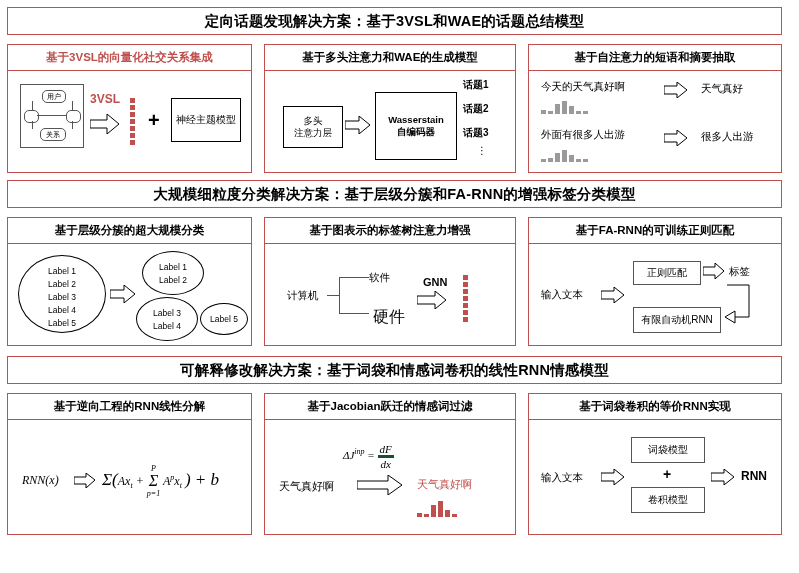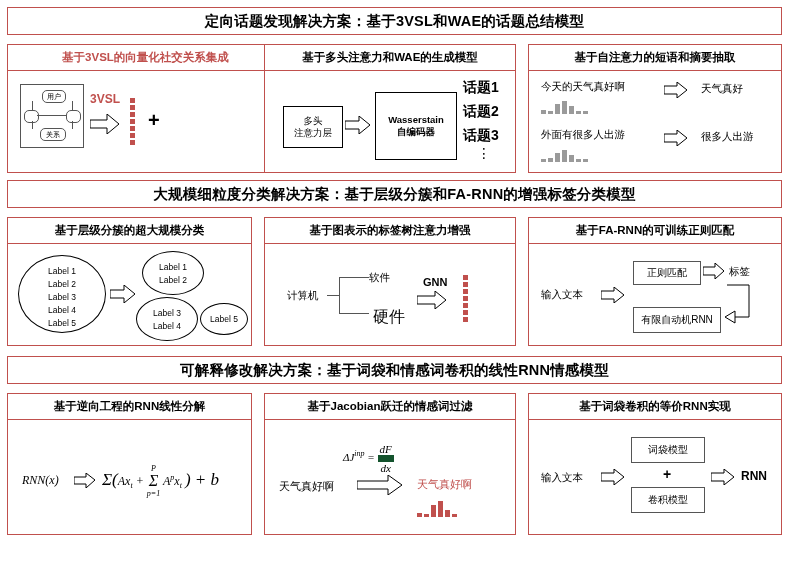--- a/index.html
+++ b/index.html
@@ -36,21 +36,21 @@
   .panel-title.red{color:#c0504d;}
   .panel-body{position:absolute;top:25px;left:0;right:0;bottom:0;}
 
   
   .box{
     position:absolute;border:1px solid #000;background:#fff;
     display:flex;align-items:center;justify-content:center;
     text-align:center;font-size:10px;line-height:1.25;
   }
   .box.thin{border:1px solid #555;}
-  .lbl{position:absolute;font-size:14px;line-height:1.3;}
+  .lbl{position:absolute;font-size:10px;line-height:1.3;}
   .lbl.b{font-weight:bold;}
   .red-t{color:#c0504d;}
 
   
   .arrow{position:absolute;}
   .arrow svg{display:block;}
 
   
   .vdots{position:absolute;display:flex;flex-direction:column;gap:2px;}
   .vdots i{display:block;width:5px;height:5px;background:#c0504d;}
@@ -72,33 +72,33 @@
 
   
   .node{
     position:absolute;border:1px solid #555;border-radius:5px;background:#fff;
     font-size:7px;display:flex;align-items:center;justify-content:center;
   }
   .line{position:absolute;background:#555;}
 
   .mathrow{position:absolute;font-family:"Liberation Serif","DejaVu Serif",serif;font-style:italic;}
   .frac{display:inline-block;text-align:center;vertical-align:middle;font-style:italic;}
-  .frac .num{display:block;border-bottom:7px solid #14532d;padding:0 2px;}
+  .frac .num{display:block;border-bottom:3px solid #14532d;padding:0 2px;}
   .frac .den{display:block;padding:0 2px;}
 </style>
 </head>
 <body>
 
 <div class="page">
 
   <div class="banner" style="top:7px;">
     <span>定向话题发现解决方案：基于3VSL和WAE的话题总结模型</span>
   </div>
 
-  <div class="panel" style="left:7px;top:44px;width:243px;height:127px;padding-left:32px;">
+  <div class="panel" style="left:7px;top:44px;width:243px;height:127px;">
     <div class="panel-title red">基于3VSL的向量化社交关系集成</div>
     <div class="panel-body">
 
       <div class="box" style="left:12px;top:14px;width:62px;height:62px;border:1px solid #555;"></div>
       <div class="node" style="left:34px;top:20px;width:22px;height:11px;">用户</div>
       <div class="node" style="left:16px;top:40px;width:13px;height:11px;"></div>
       <div class="node" style="left:58px;top:40px;width:13px;height:11px;"></div>
       <div class="node" style="left:32px;top:58px;width:24px;height:11px;">关系</div>
       <div class="line" style="left:24px;top:31px;width:1px;height:10px;"></div>
       <div class="line" style="left:64px;top:31px;width:1px;height:10px;"></div>
@@ -119,20 +119,21 @@
           <i></i>
           <i></i>
           <i></i>
           <i></i>
           <i></i>
           <i></i>
       </div>
 
       <div class="plus" style="left:140px;top:40px;">+</div>
 
+      <div class="box" style="left:163px;top:28px;width:68px;height:42px;">神经主题模型</div>
     </div>
   </div>
 
   <div class="panel" style="left:264px;top:44px;width:250px;height:127px;">
     <div class="panel-title">基于多头注意力和WAE的生成模型</div>
     <div class="panel-body">
       <div class="box" style="left:18px;top:36px;width:58px;height:40px;">
         <span style="white-space:pre-line;font-size:9.5px;">多头
 注意力层</span>
       </div>

